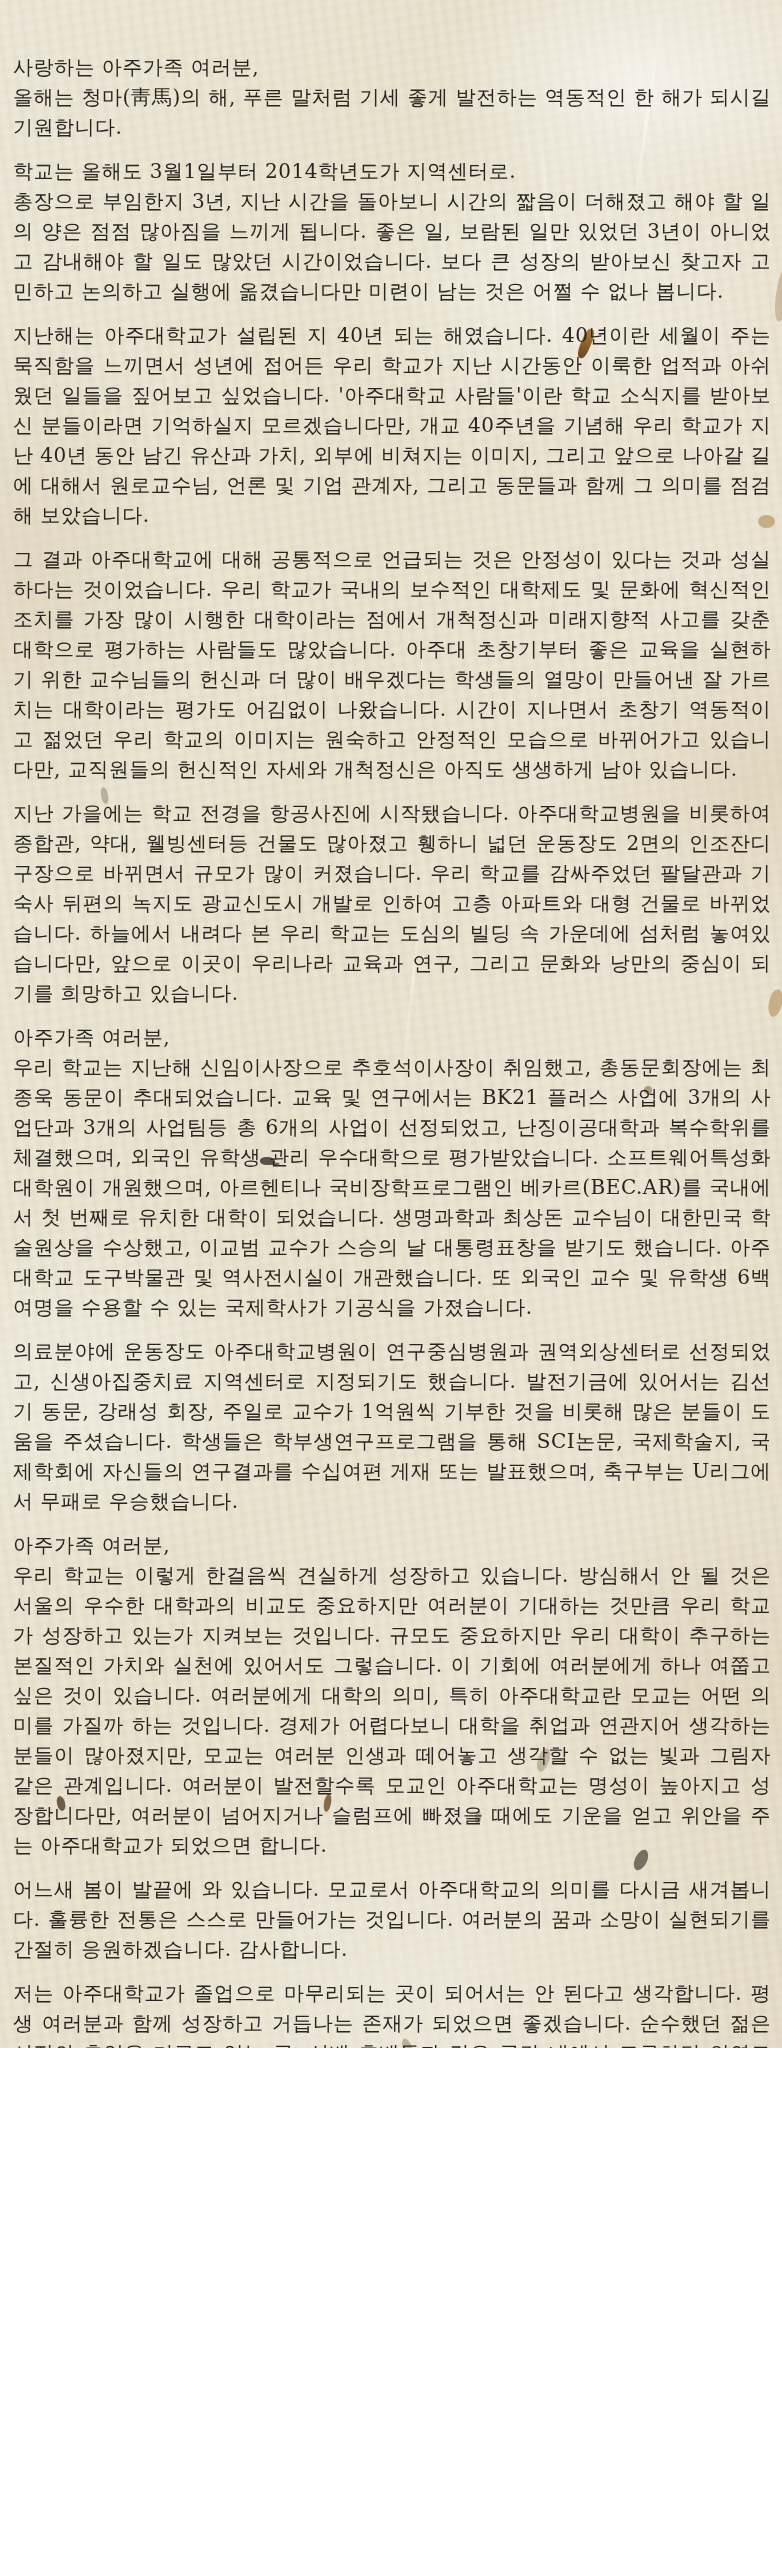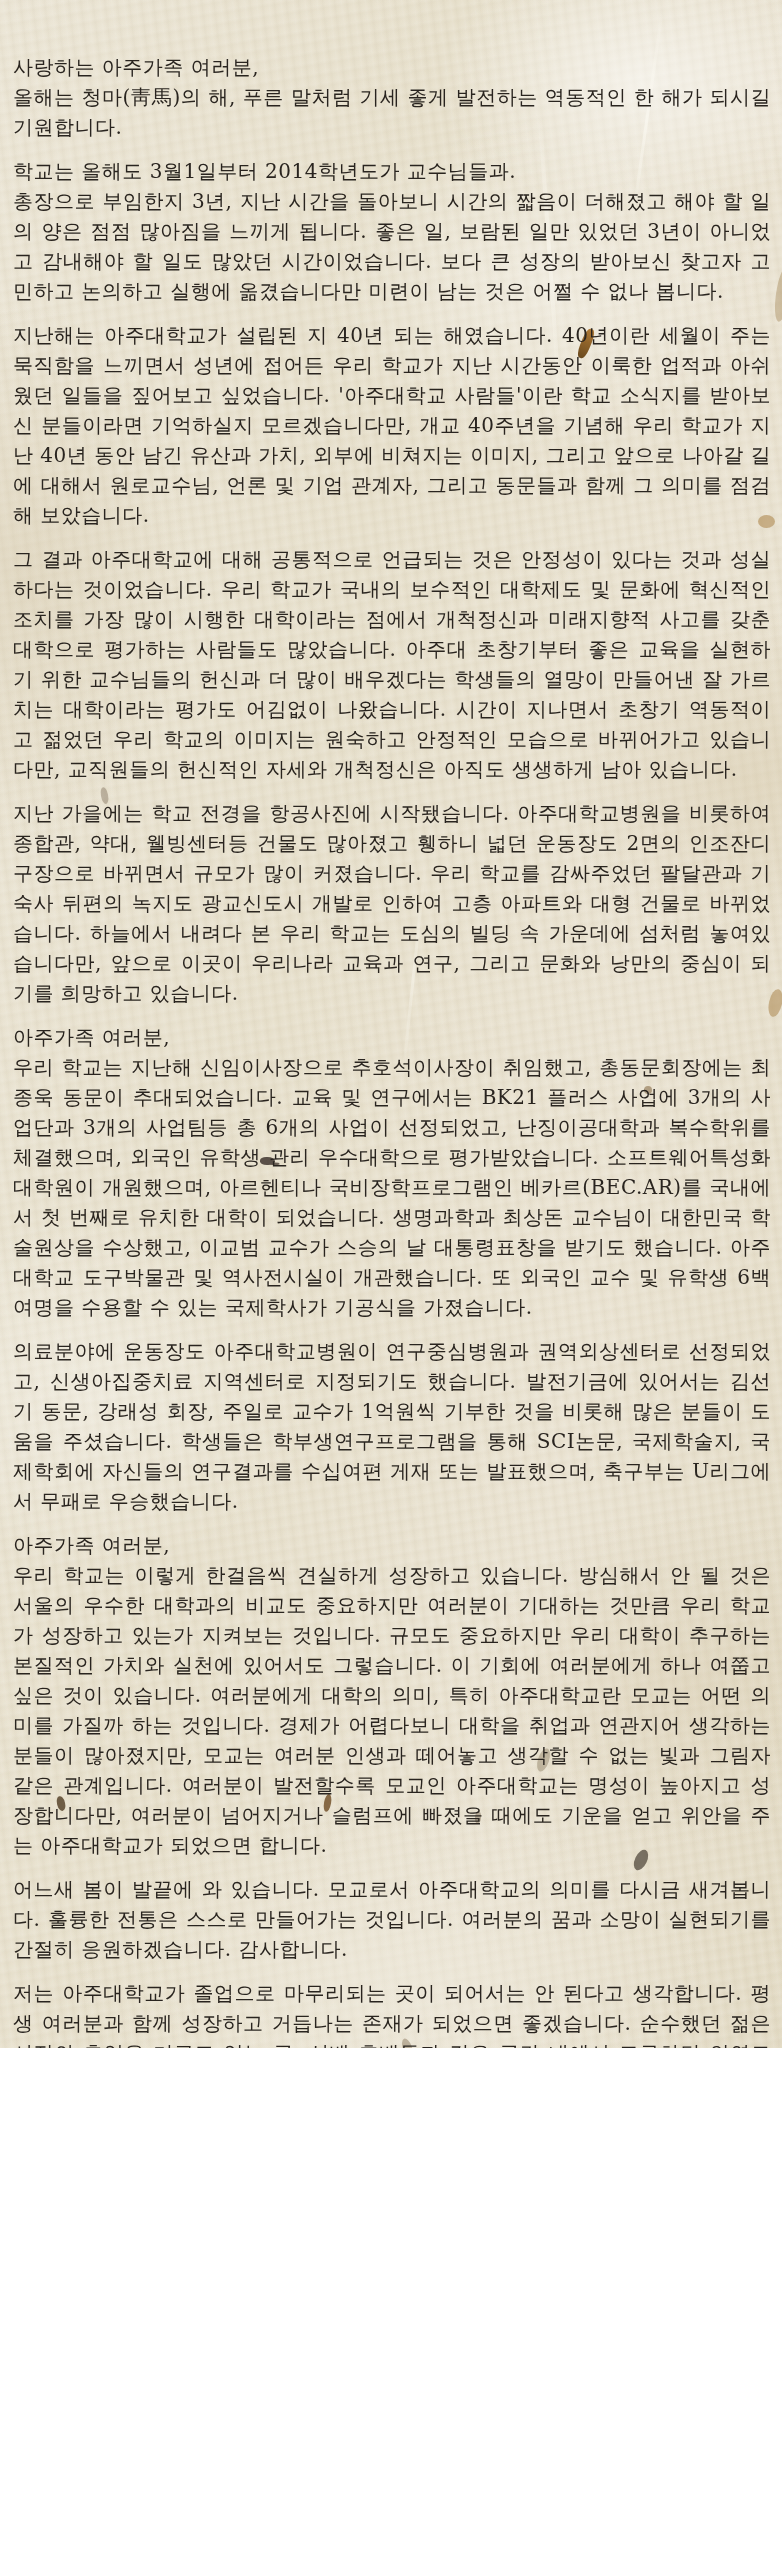--- a/index.html
+++ b/index.html
@@ -109,21 +109,21 @@
   <div class="stain s16"></div>
 
   <div class="letter">
 
     <div class="para">
       <div class="line">사랑하는 아주가족 여러분,</div>
       <div class="line">올해는 청마(靑馬)의 해, 푸른 말처럼 기세 좋게 발전하는 역동적인 한 해가 되시길 기원합니다.</div>
     </div>
 
     <div class="para">
-      <div class="line">학교는 올해도 3월1일부터 2014학년도가 교수님들과.</div>
+      <div class="line">학교는 올해도 3월1일부터 2014학년도가 지역센터로.</div>
       <div class="line">총장으로 부임한지 3년, 지난 시간을 돌아보니 시간의 짧음이 더해졌고 해야 할 일의 양은 점점 많아짐을 느끼게 됩니다. 좋은 일, 보람된 일만 있었던 3년이 아니었고 감내해야 할 일도 많았던 시간이었습니다. 보다 큰 성장의 받아보신 찾고자 고민하고 논의하고 실행에 옮겼습니다만 미련이 남는 것은 어쩔 수 없나 봅니다.</div>
     </div>
 
     <div class="para">
       <div class="line">지난해는 아주대학교가 설립된 지 40년 되는 해였습니다. 40년이란 세월이 주는 묵직함을 느끼면서 성년에 접어든 우리 학교가 지난 시간동안 이룩한 업적과 아쉬웠던 일들을 짚어보고 싶었습니다. '아주대학교 사람들'이란 학교 소식지를 받아보신 분들이라면 기억하실지 모르겠습니다만, 개교 40주년을 기념해 우리 학교가 지난 40년 동안 남긴 유산과 가치, 외부에 비쳐지는 이미지, 그리고 앞으로 나아갈 길에 대해서 원로교수님, 언론 및 기업 관계자, 그리고 동문들과 함께 그 의미를 점검해 보았습니다.</div>
     </div>
 
     <div class="para">
       <div class="line">그 결과 아주대학교에 대해 공통적으로 언급되는 것은 안정성이 있다는 것과 성실하다는 것이었습니다. 우리 학교가 국내의 보수적인 대학제도 및 문화에 혁신적인 조치를 가장 많이 시행한 대학이라는 점에서 개척정신과 미래지향적 사고를 갖춘 대학으로 평가하는 사람들도 많았습니다. 아주대 초창기부터 좋은 교육을 실현하기 위한 교수님들의 헌신과 더 많이 배우겠다는 학생들의 열망이 만들어낸 잘 가르치는 대학이라는 평가도 어김없이 나왔습니다. 시간이 지나면서 초창기 역동적이고 젊었던 우리 학교의 이미지는 원숙하고 안정적인 모습으로 바뀌어가고 있습니다만, 교직원들의 헌신적인 자세와 개척정신은 아직도 생생하게 남아 있습니다.</div>
     </div>

